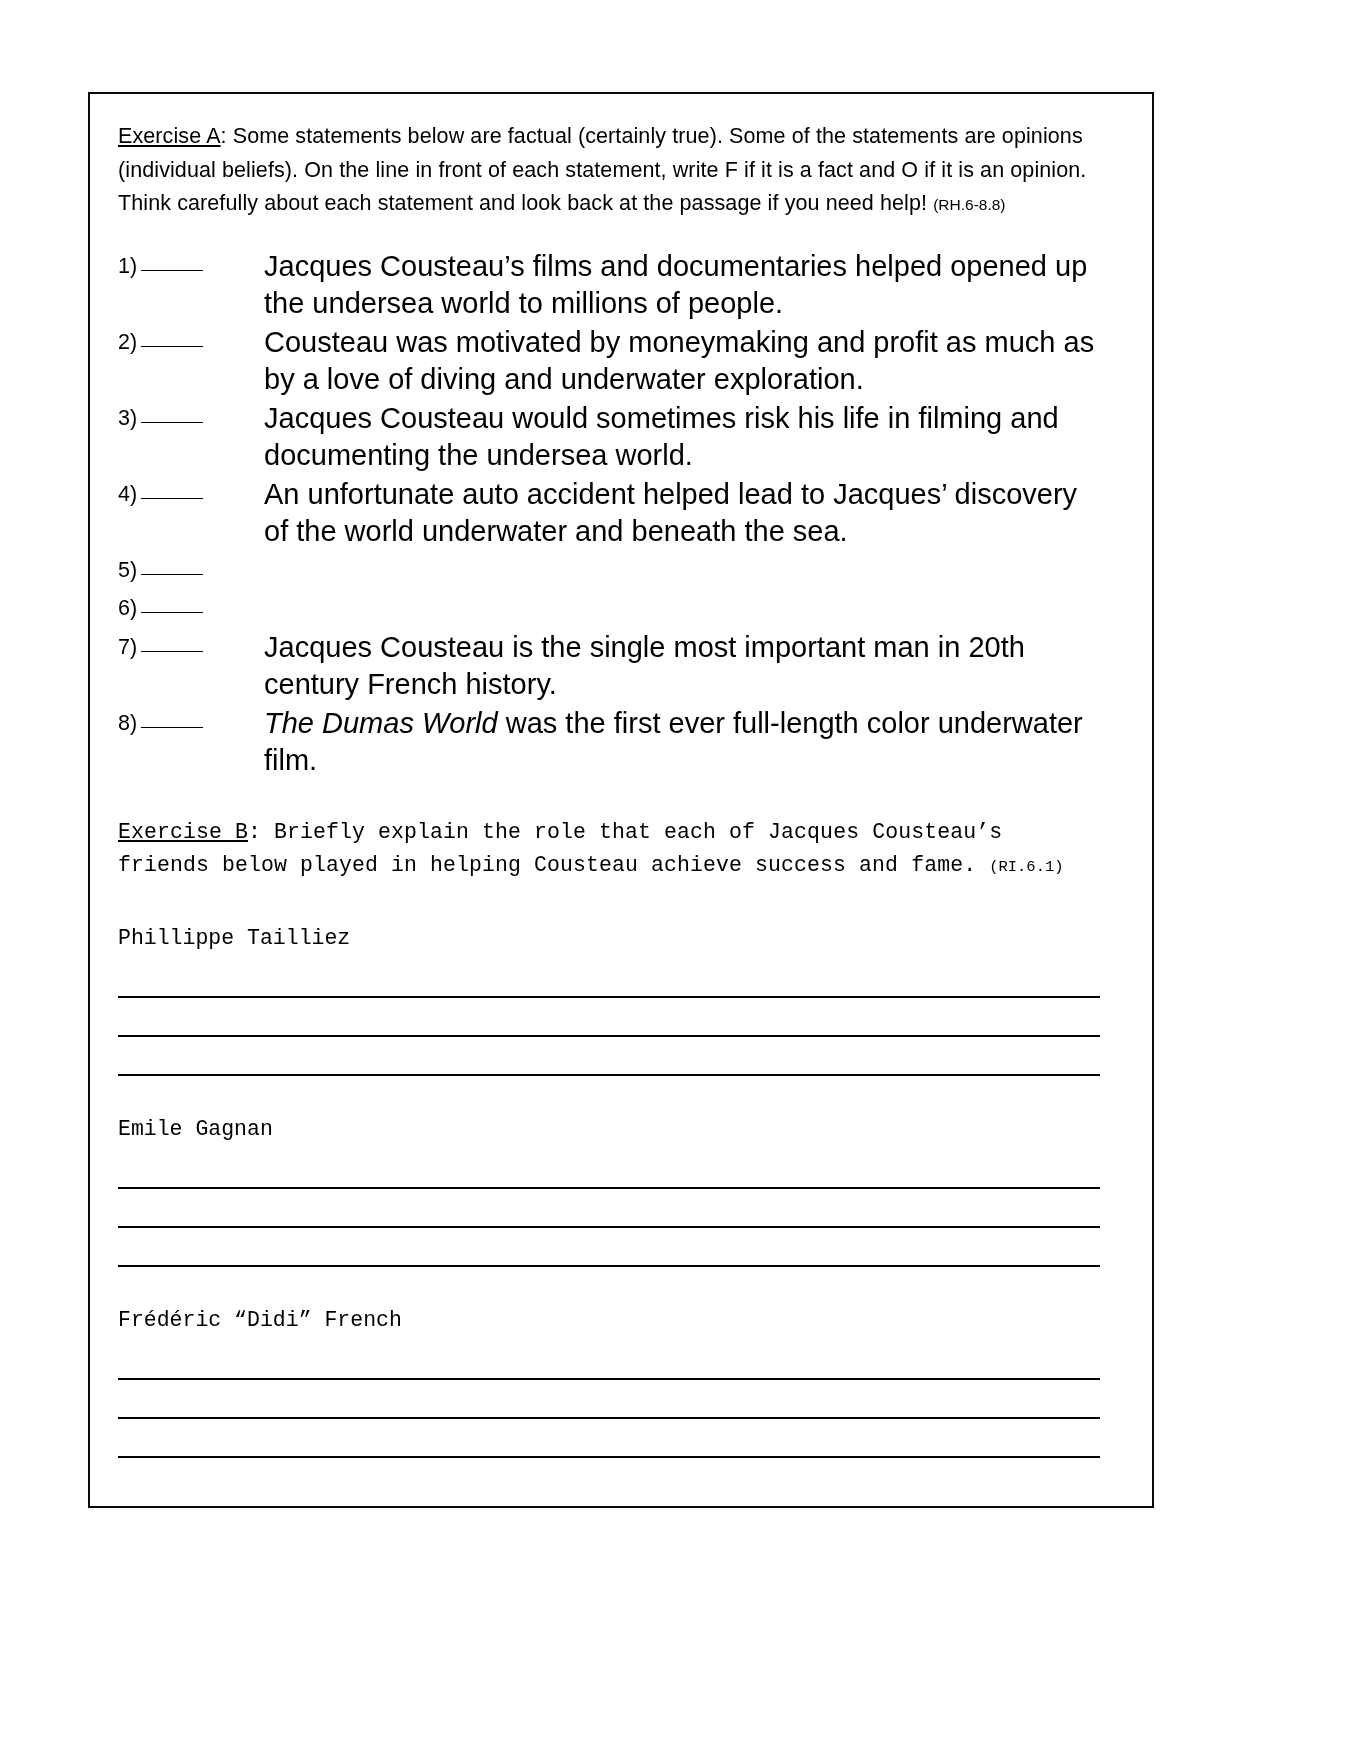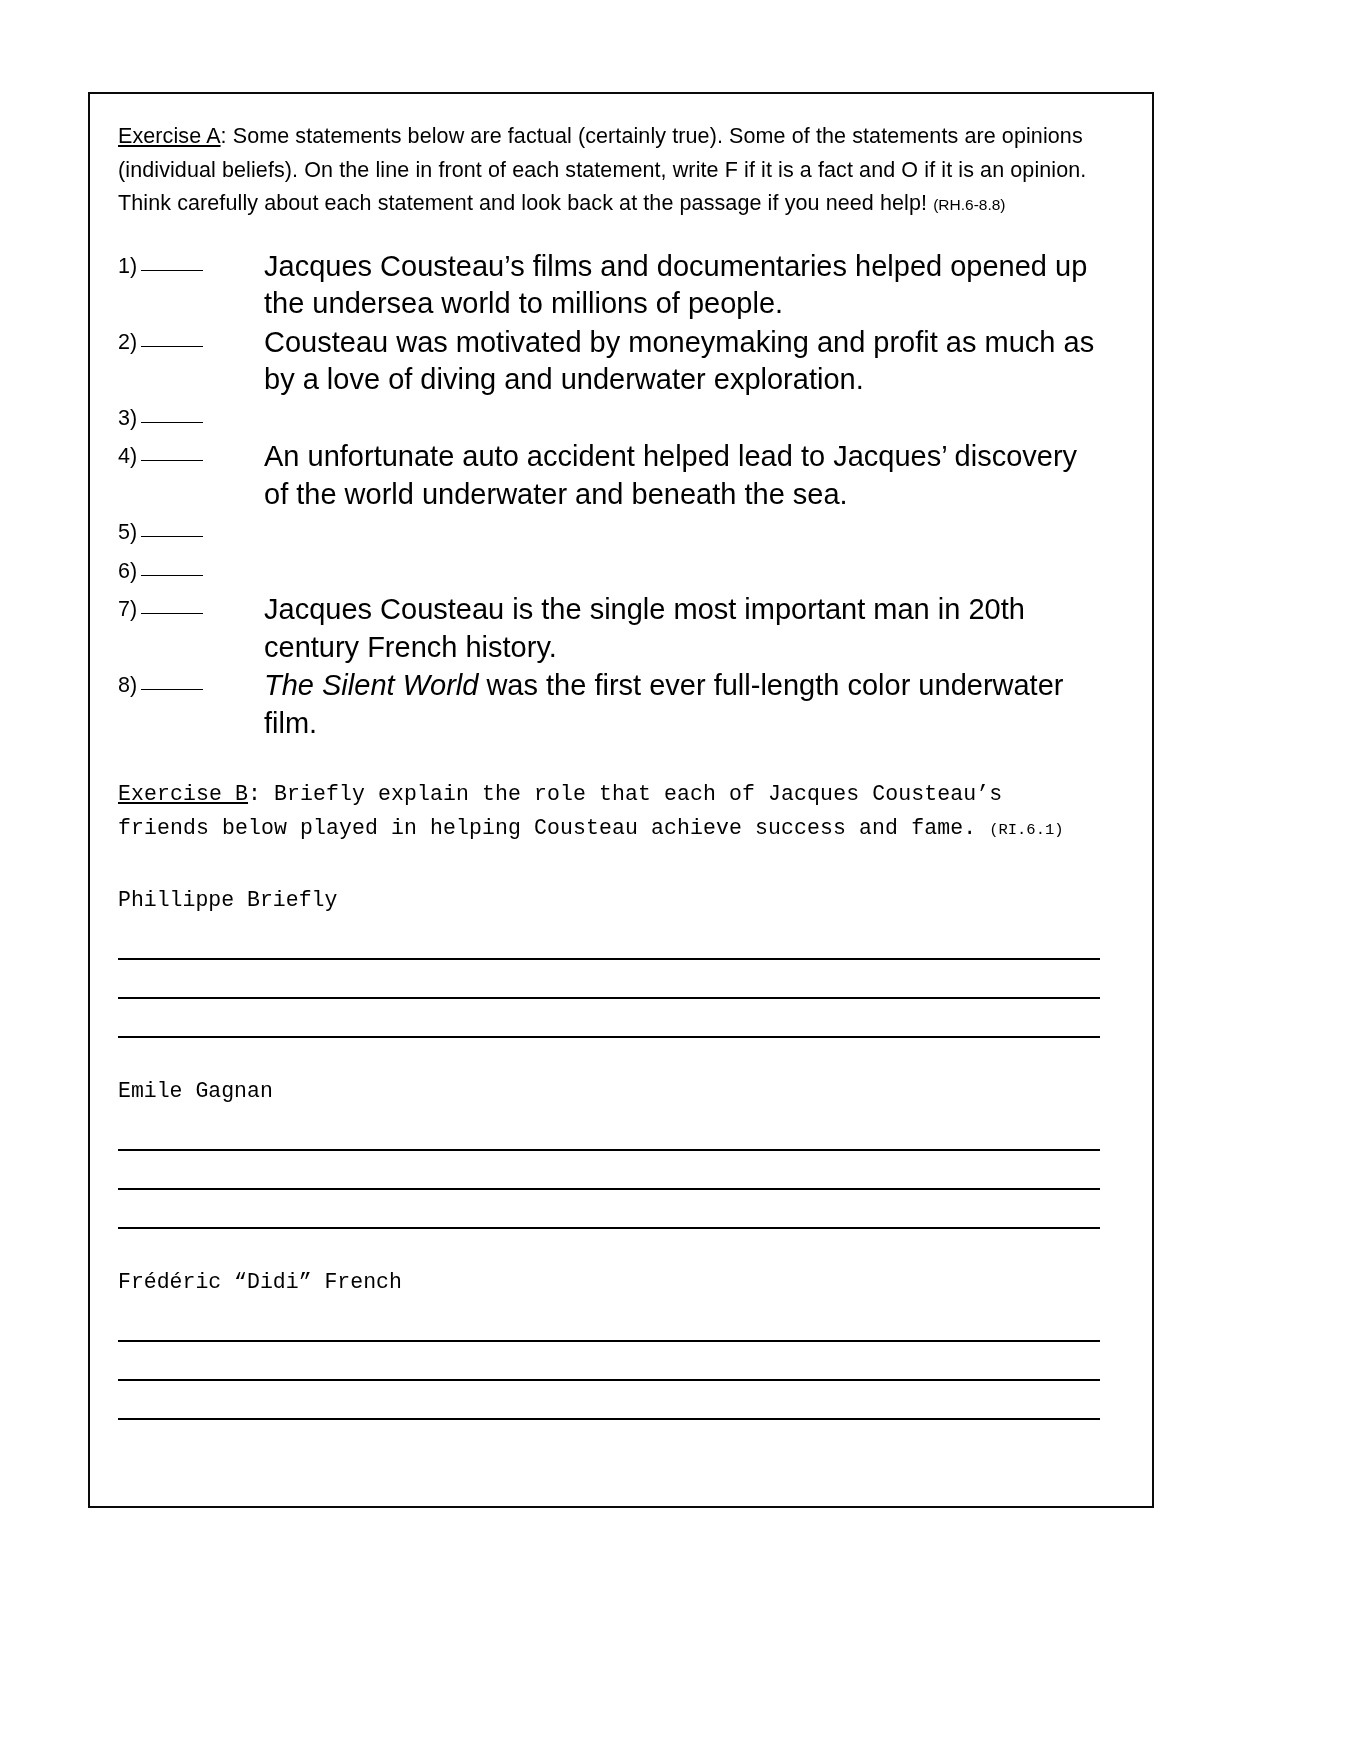--- a/index.html
+++ b/index.html
@@ -132,20 +132,21 @@
           <div class="fact-text">Jacques Cousteau’s films and documentaries helped opened up the undersea world to millions of  people.</div>
         </div>
 
         <div class="fact-row">
           <div class="fact-num"><span>2)</span><span class="blank-line"></span></div>
           <div class="fact-text">Cousteau was motivated by moneymaking and profit as much as by a love of diving and underwater exploration.</div>
         </div>
 
         <div class="fact-row">
           <div class="fact-num"><span>3)</span><span class="blank-line"></span></div>
+          <div class="fact-text">Jacques Cousteau would sometimes risk his life in filming and documenting the undersea world.</div>
         </div>
 
         <div class="fact-row">
           <div class="fact-num"><span>4)</span><span class="blank-line"></span></div>
           <div class="fact-text">An unfortunate auto accident helped lead to Jacques’ discovery of the world underwater and beneath the sea.</div>
         </div>
 
         <div class="fact-row">
           <div class="fact-num"><span>5)</span><span class="blank-line"></span></div>
         </div>
@@ -154,32 +155,32 @@
           <div class="fact-num"><span>6)</span><span class="blank-line"></span></div>
         </div>
 
         <div class="fact-row">
           <div class="fact-num"><span>7)</span><span class="blank-line"></span></div>
           <div class="fact-text">Jacques Cousteau is the single most important man in 20th century French history.</div>
         </div>
 
         <div class="fact-row">
           <div class="fact-num"><span>8)</span><span class="blank-line"></span></div>
-          <div class="fact-text"><span class="ital">The Silent World</span><span> was the first ever full-length color underwater film.</span></div>
+          <div class="fact-text"><span class="ital">The Dumas World</span><span> was the first ever full-length color underwater film.</span></div>
         </div>
 
       </div>
 
       <div class="exercise-b">
         <p class="instr">
           <span class="ex-label">Exercise B</span><span>: Briefly explain the role that each of Jacques Cousteau’s friends below played in helping Cousteau achieve success and fame. </span><span class="std-code">(RI.6.1)</span>
         </p>
 
         <div class="friend-block">
-          <div class="friend-name">Phillippe Briefly</div>
+          <div class="friend-name">Phillippe Tailliez</div>
           <div class="answer-lines">
             <div class="answer-line"></div>
             <div class="answer-line"></div>
             <div class="answer-line"></div>
           </div>
         </div>
 
         <div class="friend-block">
           <div class="friend-name">Emile Gagnan</div>
           <div class="answer-lines">

